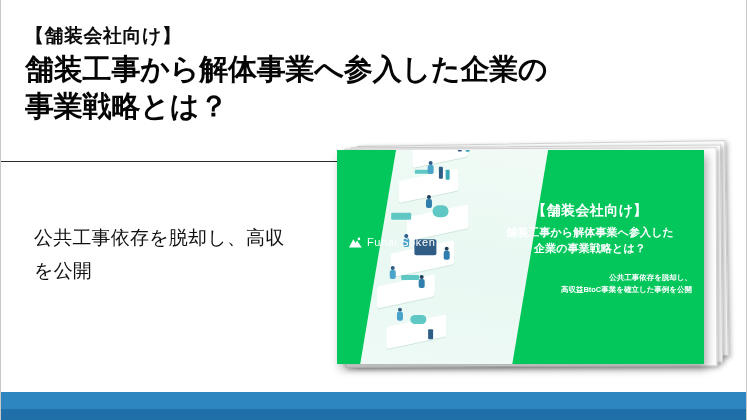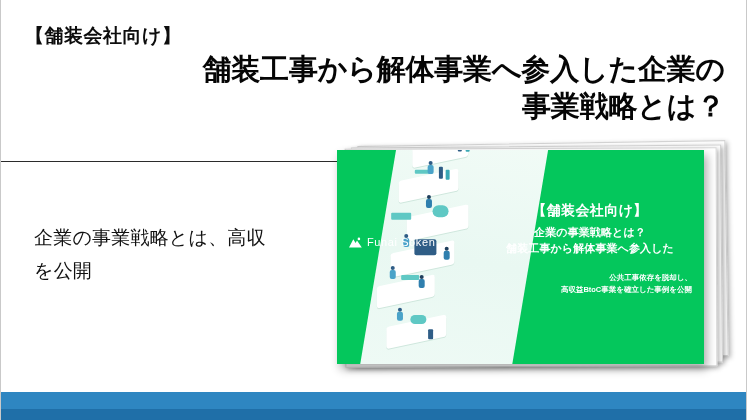--- a/index.html
+++ b/index.html
@@ -32,21 +32,21 @@
   .eyebrow{
     font-size:19px;font-weight:700;color:#0d0d0d;
     letter-spacing:.5px;line-height:1.1;margin:0 0 4px 0;
     white-space:nowrap;
   }
   .head-main{
     font-size:29px;font-weight:900;color:#050505;
     line-height:1.28;letter-spacing:-0.2px;margin:0;
     white-space:nowrap;
   }
-  .head-main span{display:block;text-align:right;}
+  .head-main span{display:block;}
 
   
   #divider{
     position:absolute;left:0;top:161px;width:337px;height:1px;
     background:#2b2b2b;
   }
 
   
   #bodycopy{
     position:absolute;left:33px;top:222px;width:300px;
@@ -155,21 +155,21 @@
       <p class="eyebrow">【舗装会社向け】</p>
       <h1 class="head-main">
         <span>舗装工事から解体事業へ参入した企業の</span>
         <span>事業戦略とは？</span>
       </h1>
     </div>
 
     <div id="divider"></div>
 
     <div id="bodycopy">
-      <span>企業の事業戦略とは、高収</span>
+      <span>公共工事依存を脱却し、高収</span>
       <span>を公開</span>
     </div>
 
     <div id="doc-mock">
 
       <div class="sheet s3"></div>
       <div class="sheet s2"></div>
       <div class="sheet s1"></div>
 
       <div id="cover">
@@ -232,22 +232,22 @@
           <svg width="13" height="11" viewBox="0 0 13 11" aria-hidden="true">
             <path d="M0 10.5 L4.3 2.2 L6.6 6.0 L8.0 3.6 L12.8 10.5 Z" fill="#ffffff"></path>
             <circle cx="9.9" cy="1.9" r="1.3" fill="#ffffff"></circle>
           </svg>
           <span class="logotype">Funai Soken</span>
         </div>
 
         <div id="cover-text">
           <div class="cv-eyebrow">【舗装会社向け】</div>
           <p class="cv-title">
+            <span>舗装工事から解体事業へ参入した</span>
             <span>企業の事業戦略とは？</span>
-            <span>舗装工事から解体事業へ参入した</span>
           </p>
           <p class="cv-sub">
             <span>公共工事依存を脱却し、</span>
             <span>高収益BtoC事業を確立した事例を公開</span>
           </p>
         </div>
 
 
       </div>
     </div>

